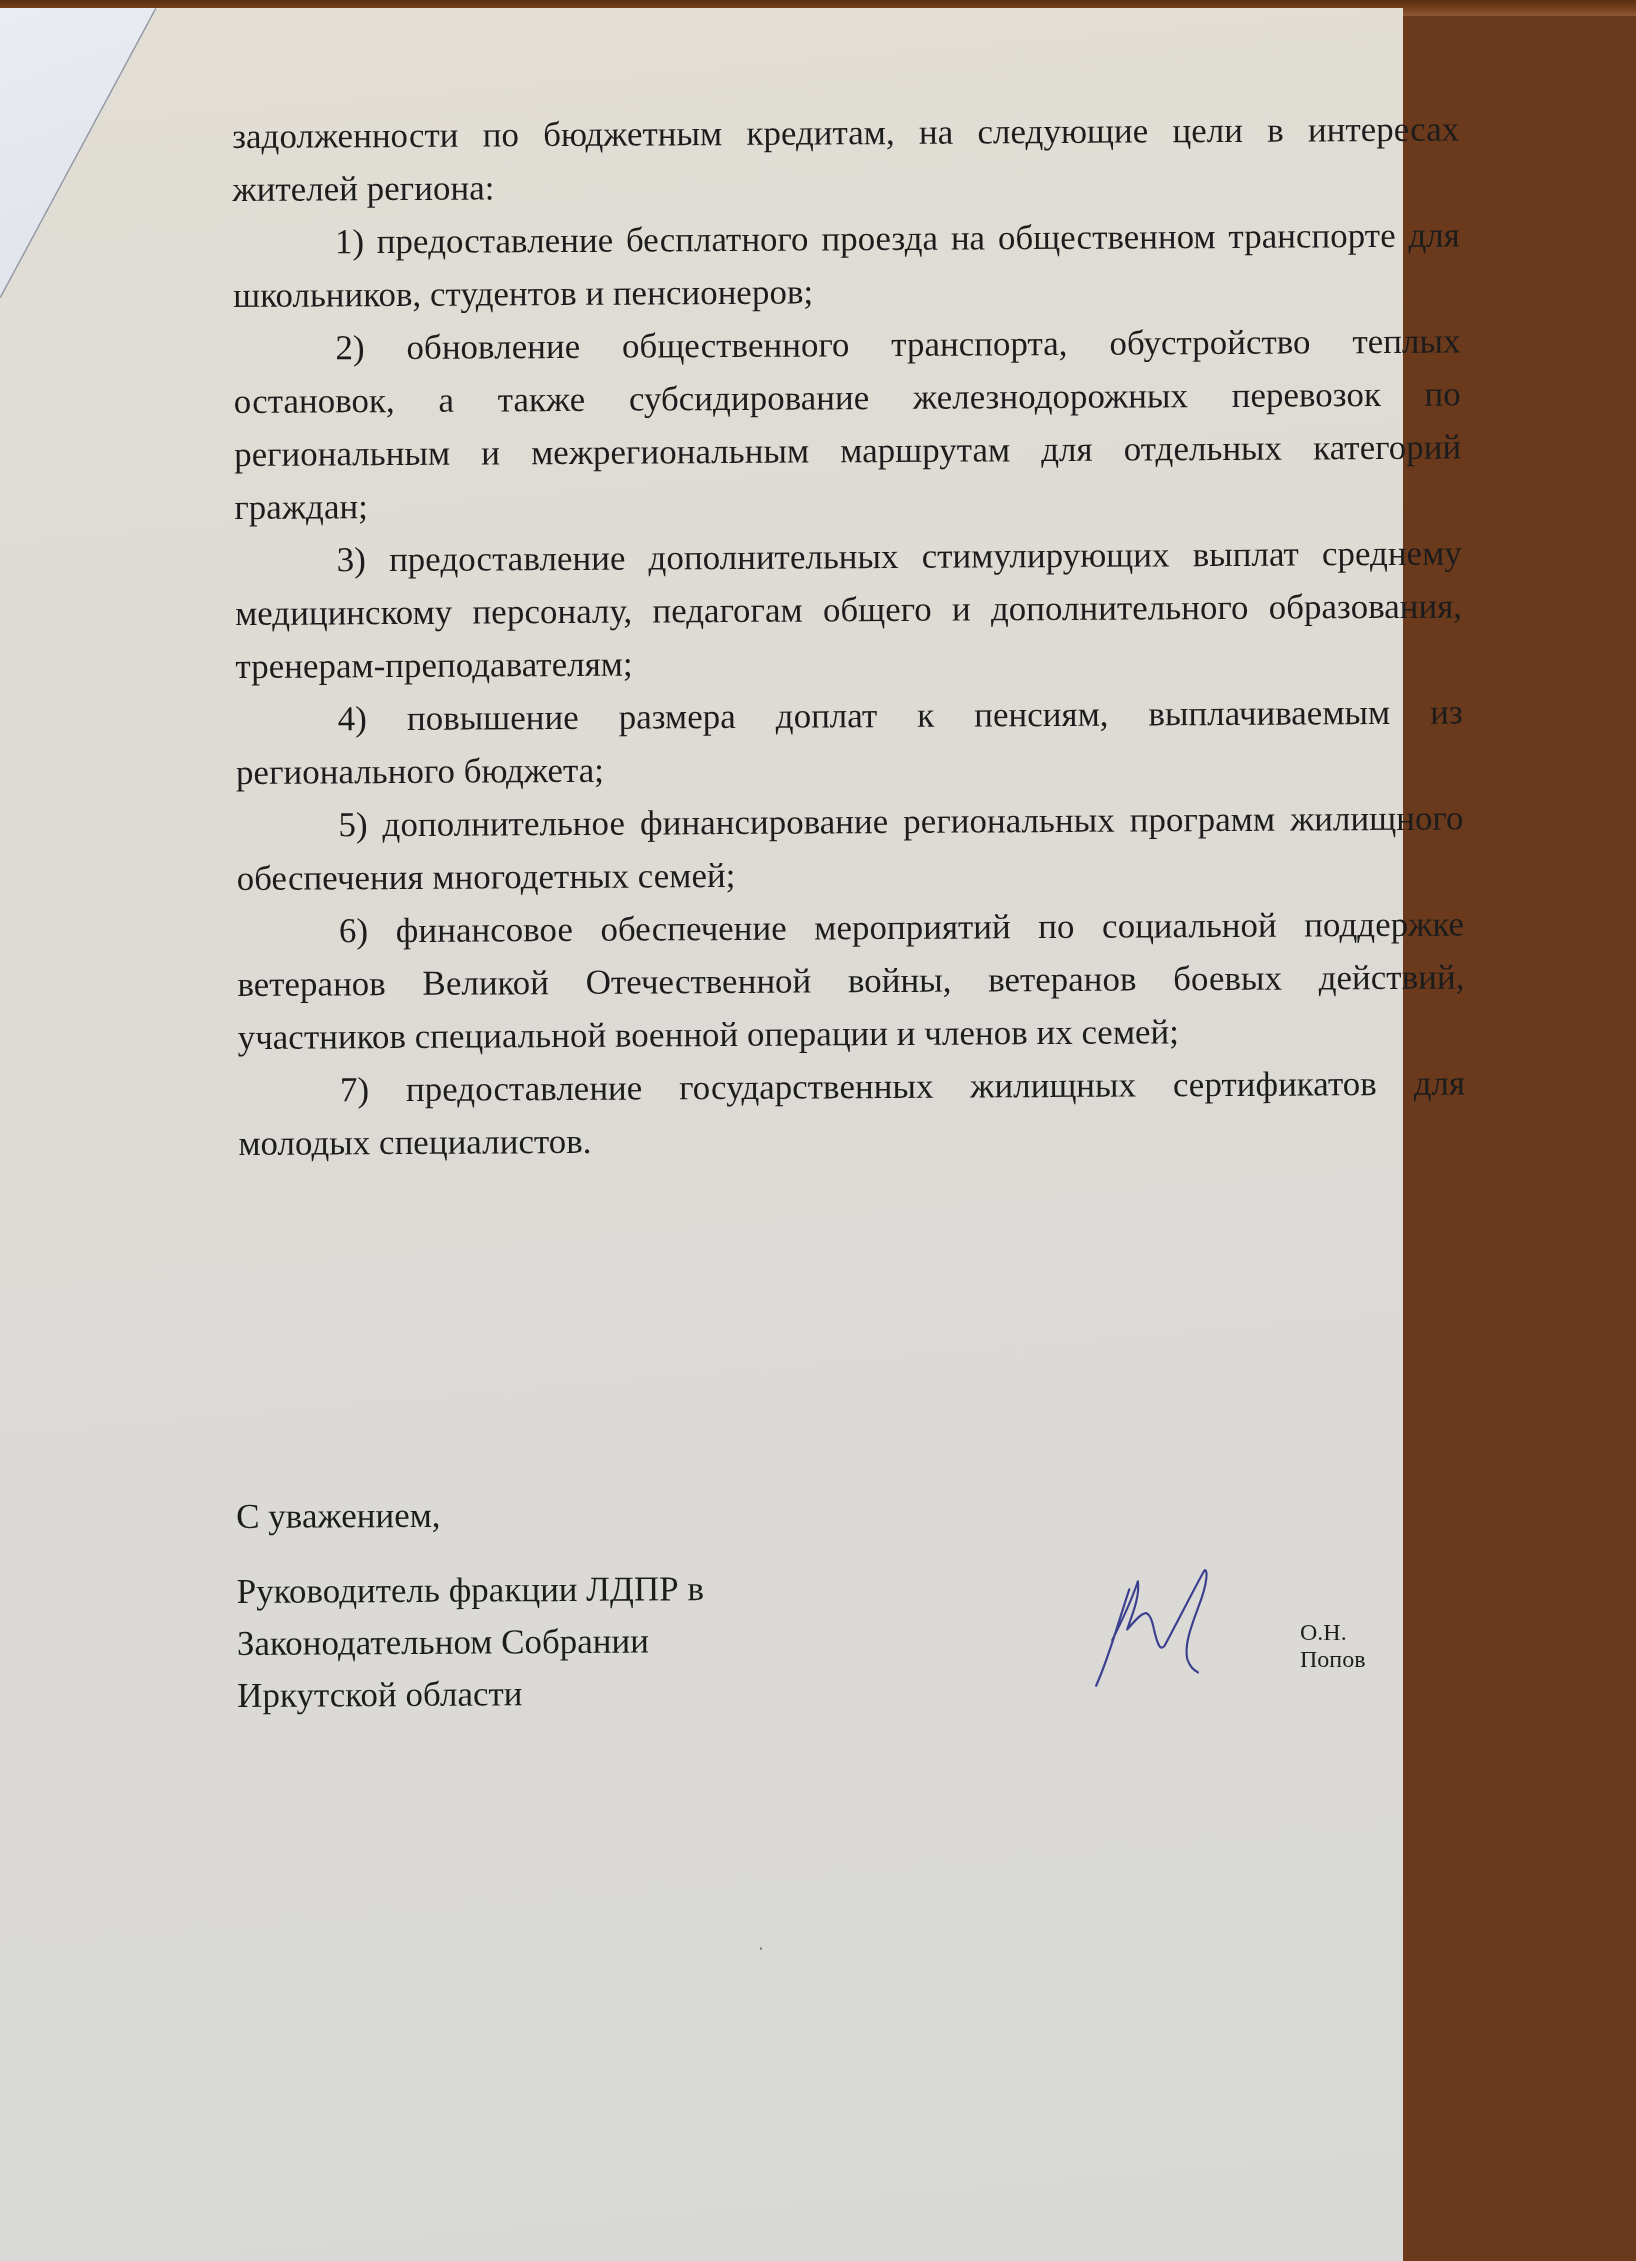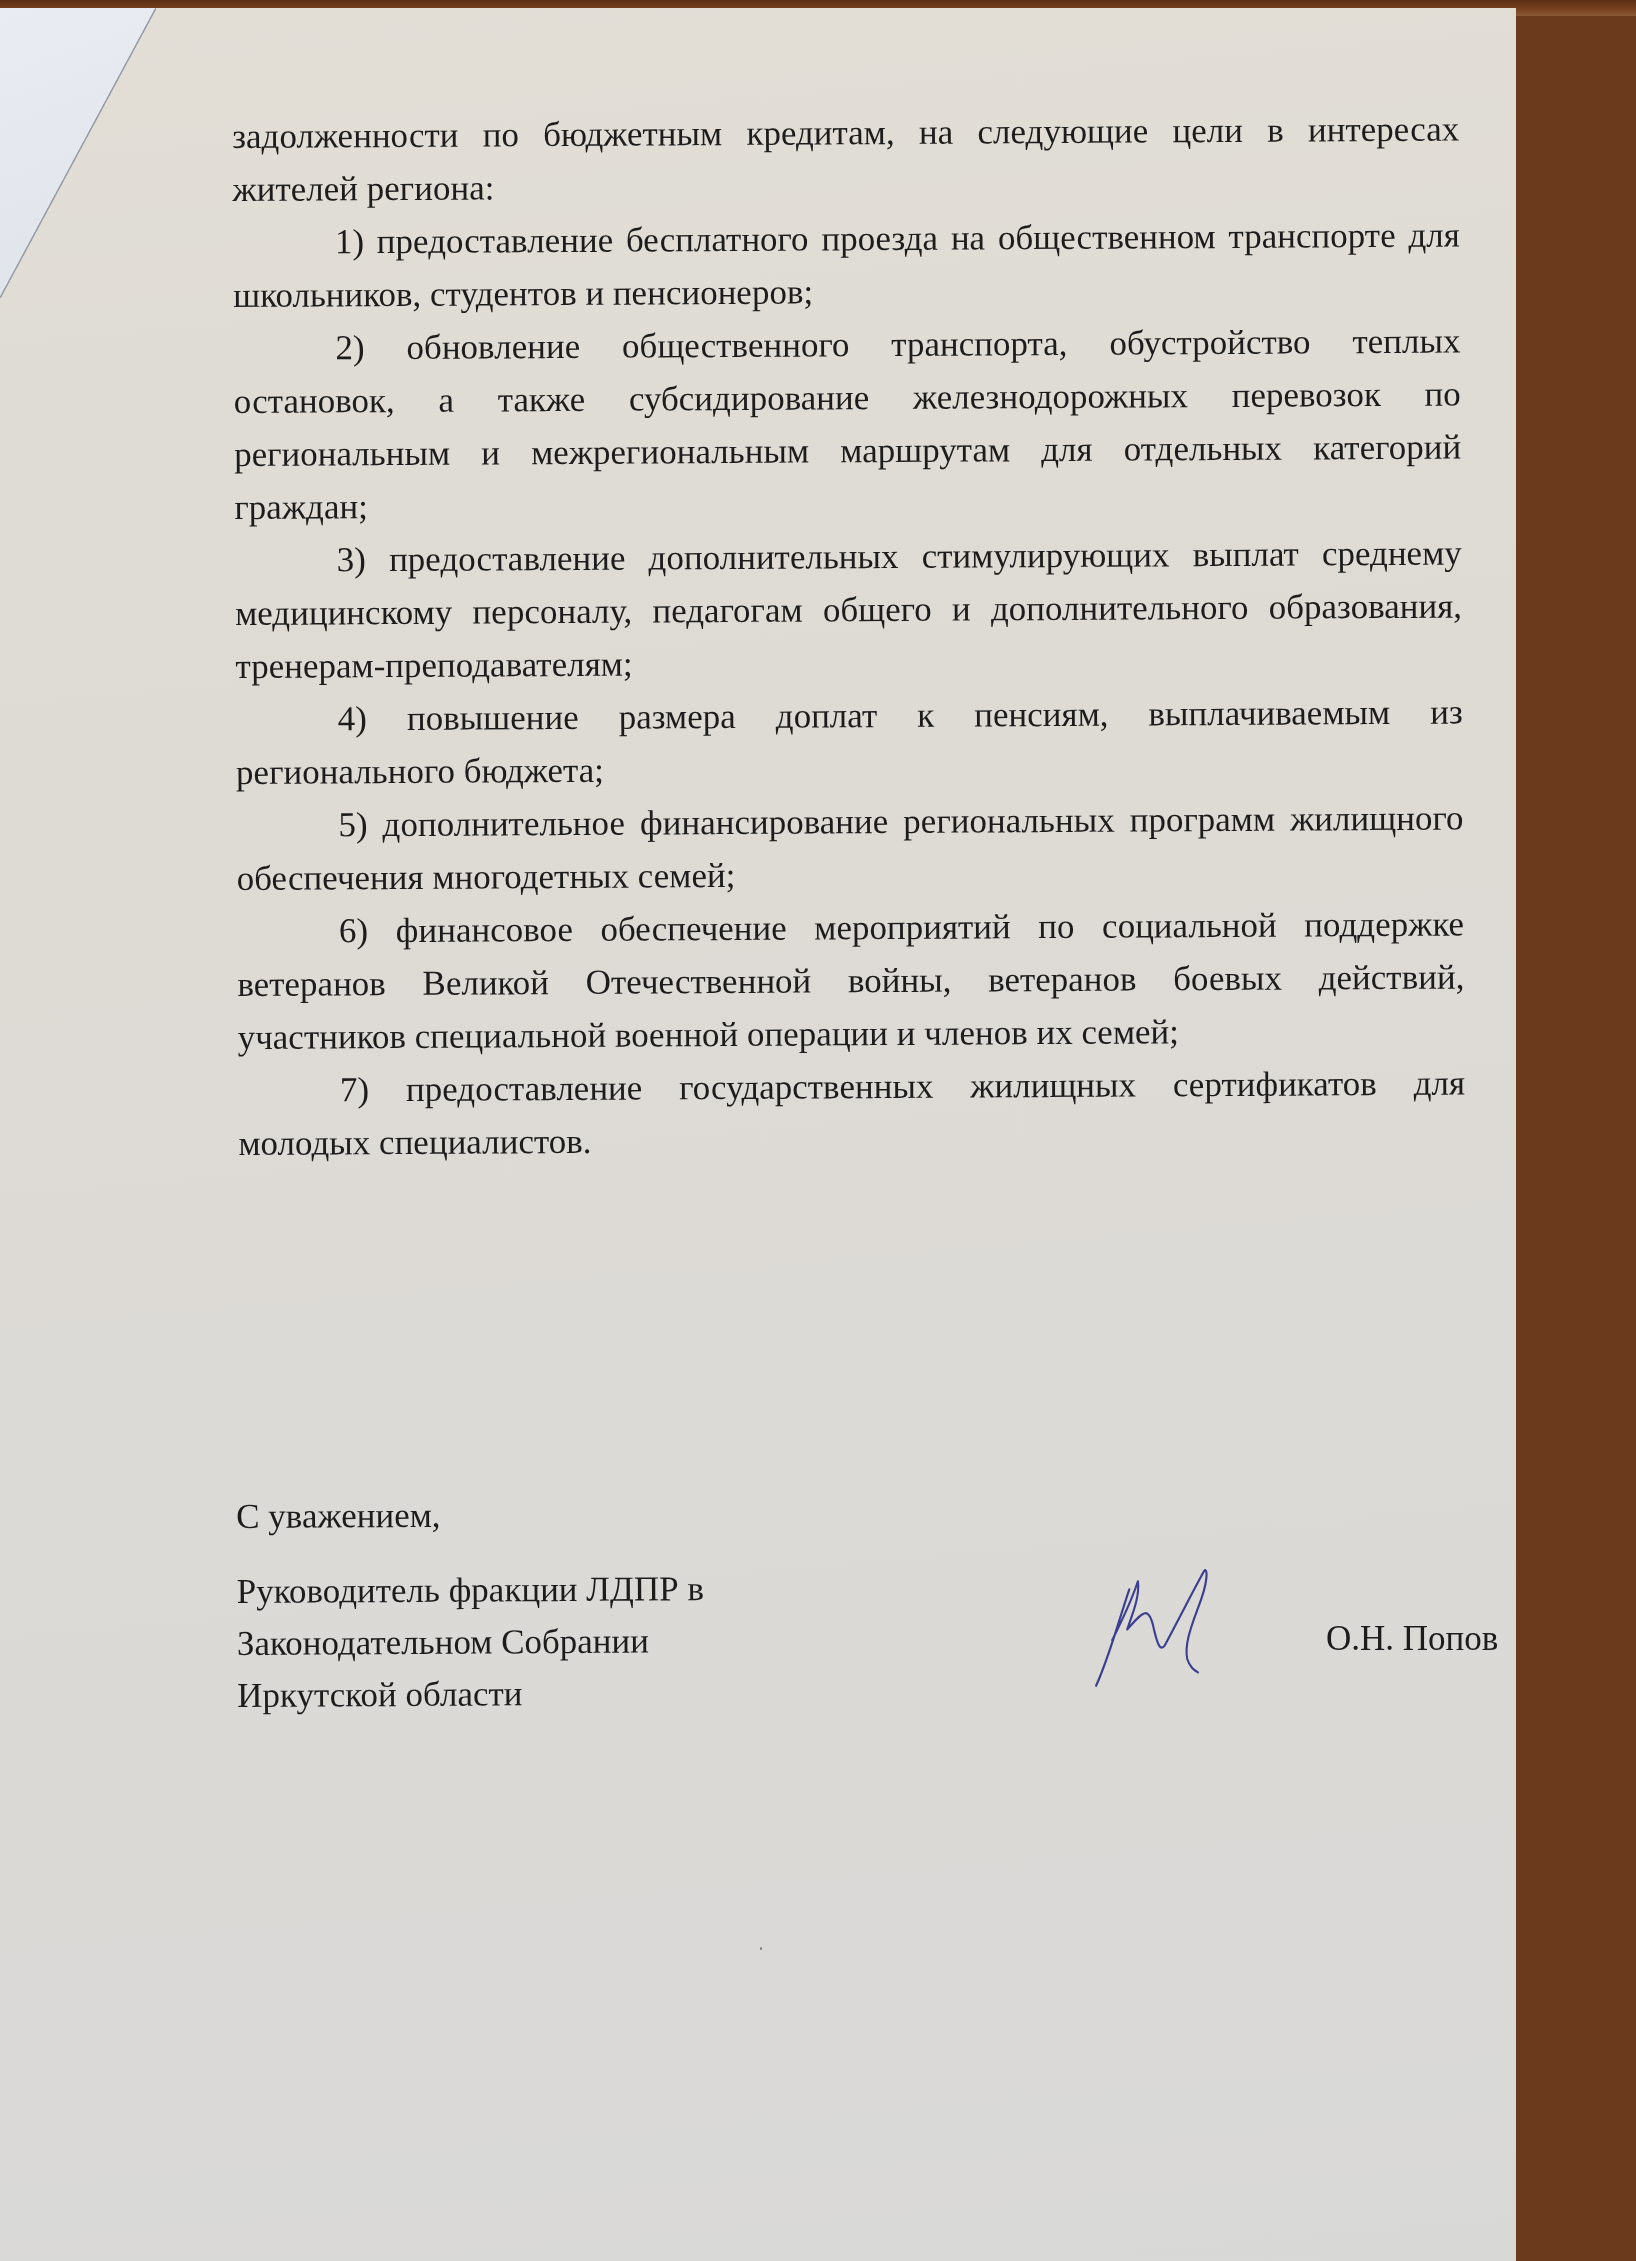--- a/index.html
+++ b/index.html
@@ -16,21 +16,21 @@
   }
   .table-edge {
     position: absolute;
     left: 0; top: 0;
     width: 1637px; height: 16px;
     background: linear-gradient(180deg, #5a2e12 0%, #7a4220 60%, #8c5a38 100%);
   }
   .paper {
     position: absolute;
     left: 0; top: 7.5px;
-    width: 1516px; height: 2254px;
+    width: 1403px; height: 2254px;
     background: linear-gradient(175deg, #e2ded6 0%, #dedbd4 30%, #dcdad6 60%, #d8d8d6 100%);
     border-top-left-radius: 3.2px;
   }
   .underlay-sheet {
     position: absolute;
     left: 0; top: 0;
     width: 156px; height: 290px;
     background: linear-gradient(160deg, #e9ecf2 0%, #dfe3ea 100%);
     clip-path: polygon(0 0, 100% 0, 0 100%);
     box-shadow: 1.1px 1.1px 3.2px rgba(0,0,0,0.2);
@@ -81,24 +81,23 @@
     left: 1080px;
     top: 1557px;
     width: 193px;
     height: 129px;
     z-index: 1;
   }
   .signer {
     position: absolute;
     left: 1300px;
     top: 1611px;
-    font-size: 35px;
+    font-size: 24px;
     color: #1c1c1c;
     z-index: 1;
-    margin-left: 26px;
   }
   .speck {
     position: absolute;
     left: 760px;
     top: 1939px;
     width: 2.1px; height: 3.2px;
     background: #777;
     border-radius: 50%;
   }
 </style>

